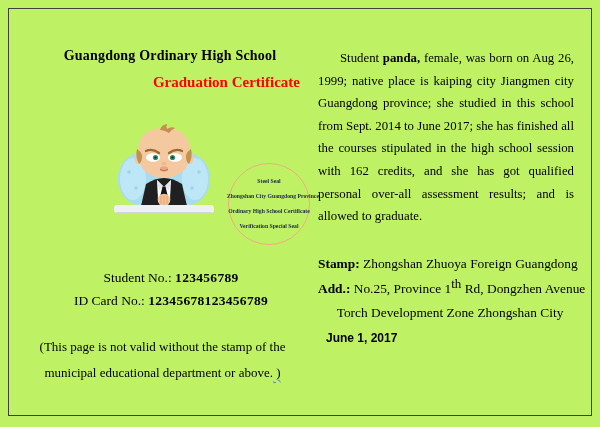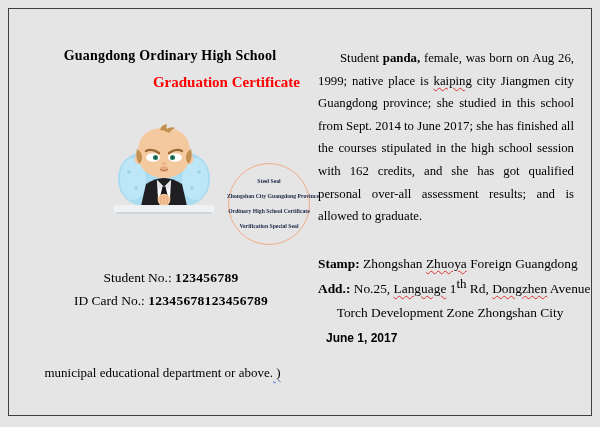--- a/index.html
+++ b/index.html
@@ -1,16 +1,16 @@
 <!DOCTYPE html>
 <html><head>
 <meta charset="utf-8">
 <style>
   html,body { margin:0; padding:0; background:#ffffff; }
-  .page { position:relative; width:600px; height:427px; background:#e5e5e5;
+  .page { position:relative; width:600px; height:427px; background:#bef264;
           font-family:"Liberation Serif", serif; color:#000; overflow:hidden; }
   .page-border { position:absolute; left:8px; top:8px; width:582px; height:406px;
                  border:1px solid #404040; }
 
   
   .school-name { position:absolute; left:40px; top:48px; width:260px; text-align:center;
                  font-weight:bold; font-size:14px; letter-spacing:0.2px; }
   .cert-title  { position:absolute; left:40px; top:74px; width:260px; text-align:right;
                  font-weight:bold; font-size:15px; color:#ff0000; }
   .baby-wrap   { position:absolute; left:114px; top:122px; width:100px; height:94px; }
@@ -29,21 +29,21 @@
           font-size:12.8px; line-height:22.6px; text-align:justify; text-indent:22px; }
   .stamp-block { position:absolute; left:318px; top:252px; width:256px; font-size:13.4px; }
   .sline { line-height:24.6px; white-space:nowrap; }
   .flexline { display:flex; justify-content:space-between; }
   .indent { padding-left:8px;text-align:center; }
   .sans-date { font-family:"Liberation Sans", sans-serif; font-weight:bold;
                font-size:12px; }
   sup { font-size:13px; vertical-align:super; line-height:0; }
 
   
-  .sq-red  { text-decoration:underline; text-decoration-style:wavy;
+  .sq-red  { text-decoration-style:wavy;
              text-decoration-color:#e03030; text-decoration-thickness:1px; text-underline-offset:2px; }
   .sq-blue { text-decoration:underline; text-decoration-style:wavy;
              text-decoration-color:#4a6fd4; text-decoration-thickness:1px; text-underline-offset:2px; }
 </style>
 </head>
 <body>
 
 <div class="page">
   <div class="page-border"></div>
 
@@ -110,33 +110,34 @@
     </div>
   </div>
 
   <div class="stu-line" style="top:270px;">
     <span>Student No.: </span><b>123456789</b>
   </div>
   <div class="stu-line" style="top:293px;">
     <span>ID Card No.: </span><b>12345678123456789</b>
   </div>
 
+  <div class="note-line" style="top:339px;">(This page is not valid without the stamp of the</div>
   <div class="note-line" style="top:365px;">
     <span>municipal educational department or above.</span><span class="sq-blue"> )</span>
   </div>
 
   <p class="para">
     <span>Student </span><b>panda,</b><span> female, was born on Aug 26, 1999; native place is </span><span class="sq-red">kaiping</span><span> city Jiangmen city Guangdong province; she studied in this school from Sept. 2014 to June 2017; she has finished all the courses stipulated in the high school session with 162 credits, and she has got qualified personal over-all assessment results; and is allowed to graduate.</span>
   </p>
 
   <div class="stamp-block">
     <div class="sline">
       <b>Stamp:</b><span> Zhongshan </span><span class="sq-red">Zhuoya</span><span> Foreign Guangdong</span>
     </div>
     <div class="sline">
-      <b>Add.:</b><span> No.25, </span><span class="sq-red">Language</span><span> 1</span><sup>th</sup><span> Rd, </span><span class="sq-red">Dongzhen</span><span> Avenue</span>
+      <b>Add.:</b><span> No.25, </span><span class="sq-red">Province</span><span> 1</span><sup>th</sup><span> Rd, </span><span class="sq-red">Dongzhen</span><span> Avenue</span>
     </div>
     <div class="sline indent">Torch Development Zone Zhongshan City</div>
     <div class="sline flexline indent">
       <b class="sans-date">June 1, 2017</b>
     </div>
   </div>
 </div>
 
 </body></html>

